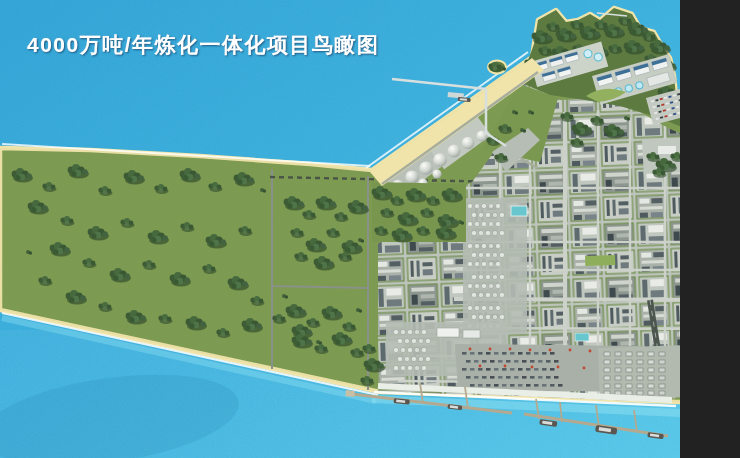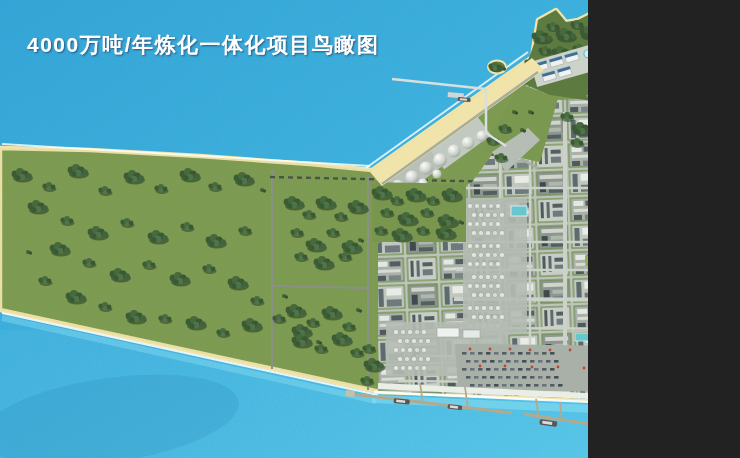--- a/index.html
+++ b/index.html
@@ -1,16 +1,16 @@
 <!DOCTYPE html>
 <html><head>
 <meta charset="utf-8">
 <style>
   html,body{margin:0;padding:0;background:#222;}
-  .canvas{position:relative;width:588px;height:458px;overflow:hidden;
+  .canvas{position:relative;width:680px;height:458px;overflow:hidden;
           font-family:"Liberation Sans", sans-serif;}
   .canvas svg{position:absolute;left:0;top:0;}
   .title{position:absolute;left:27px;top:31px;font-size:21px;font-weight:700;
          letter-spacing:1.5px;color:#ffffff;
          text-shadow:1px 1px 2px rgba(20,60,100,.75),0 0 1px rgba(255,255,255,.6);
          white-space:nowrap;}
 </style>
 </head>
 <body>
 

